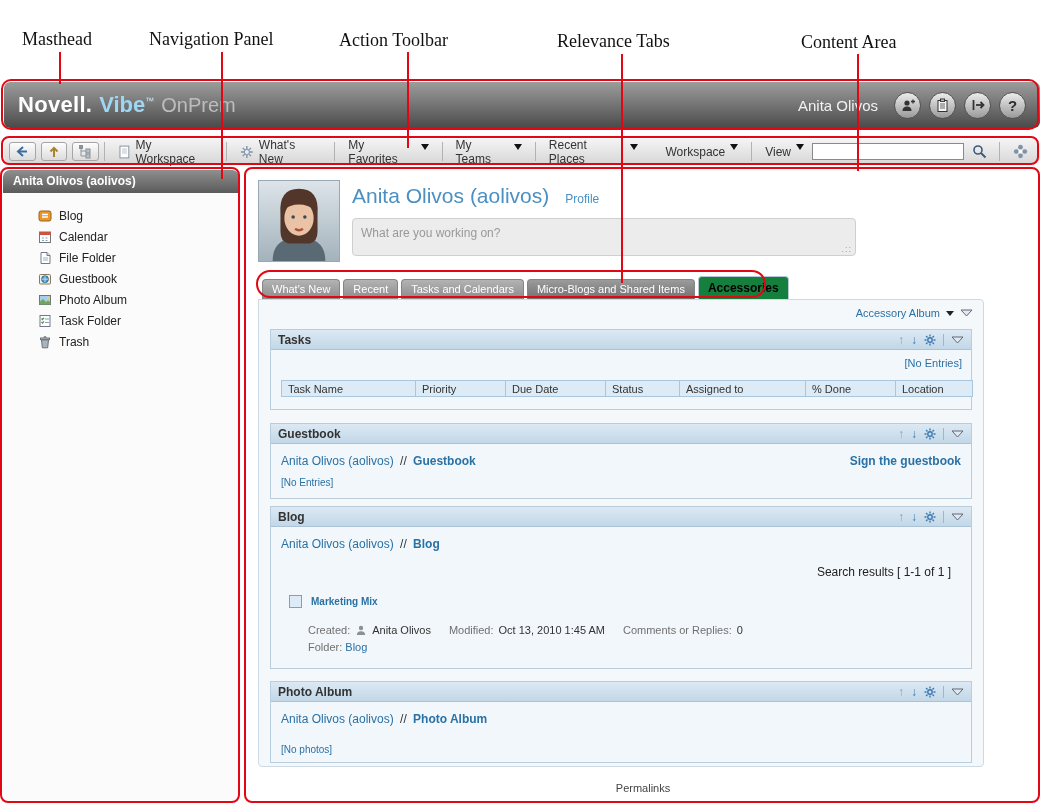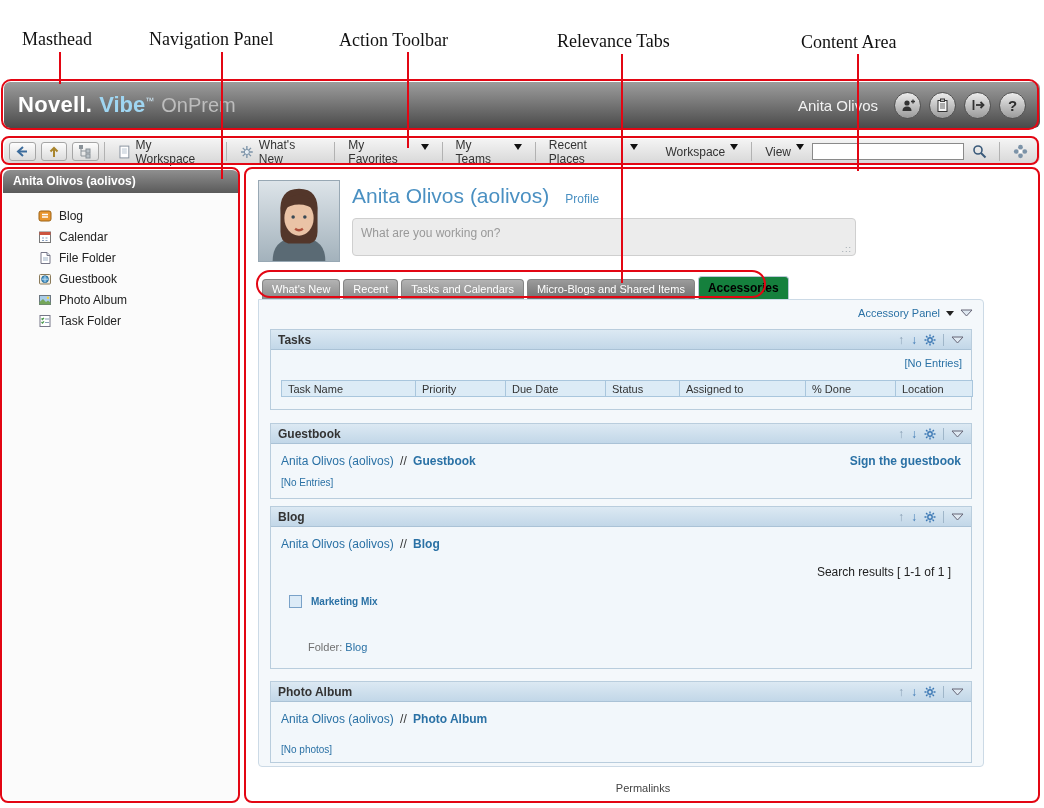--- a/index.html
+++ b/index.html
@@ -304,20 +304,28 @@
       <div class="side-item">
         <svg width="14" height="14" viewBox="0 0 14 14">
             <rect x="2" y="1.5" width="10" height="11" fill="#fff" stroke="#778"></rect>
             <path d="M3.5 4.5 L4.5 5.5 L6 3.8" stroke="#4a9a4a" stroke-width="1.2" fill="none"></path>
             <path d="M7 5 h4" stroke="#8aa0b8"></path>
             <path d="M3.5 8 L4.5 9 L6 7.3" stroke="#4a9a4a" stroke-width="1.2" fill="none"></path>
             <path d="M7 8.5 h4" stroke="#8aa0b8"></path>
           </svg>
         <span>Task Folder</span>
       </div>
+      <div class="side-item">
+        <svg width="14" height="14" viewBox="0 0 14 14">
+            <path d="M3.5 4.8 h7 l-0.8 8 h-5.4 z" fill="#aab3ba" stroke="#6a737a"></path>
+            <rect x="2.5" y="3" width="9" height="1.6" fill="#c2cad0" stroke="#6a737a"></rect>
+            <path d="M6 3 v-1.2 h2 v1.2" fill="none" stroke="#6a737a"></path>
+          </svg>
+        <span>Trash</span>
+      </div>
     </div>
   </div>
 
   <div class="content">
 
     <svg class="avatar" viewBox="0 0 82 82">
       <defs>
         <linearGradient id="avbg" x1="0" y1="0" x2="0" y2="1">
           <stop offset="0" stop-color="#dde4e9"></stop>
             <stop offset="1" stop-color="#a3b2bc"></stop>
@@ -347,21 +355,21 @@
       <div class="tab">What's New</div>
       <div class="tab">Recent</div>
       <div class="tab">Tasks and Calendars</div>
       <div class="tab darker">Micro-Blogs and Shared Items</div>
       <div class="tab active">Accessories</div>
     </div>
 
     <div class="acc-container">
 
       <div class="acc-link-row">
-        <span>Accessory Panel</span>
+        <span>Accessory Album</span>
         <span class="mini-caret"></span>
         <svg width="13" height="8" viewBox="0 0 13 8">
             <polygon points="1,1 12,1 6.5,7" fill="#dfe9f2" stroke="#667"></polygon>
           </svg>
       </div>
 
       <div class="acc acc-tasks">
         <div class="acc-header">
           <span class="acc-title">Tasks</span>
           <div class="acc-icons">
@@ -460,20 +468,34 @@
             <span class="sep">//</span>
             <span class="target">Blog</span>
           </span>
           <span class="blog-results">Search results [ 1-1 of 1 ]</span>
           <div class="blog-entry">
             <svg width="13" height="13" viewBox="0 0 13 13">
                 <rect x="0.5" y="0.5" width="12" height="12" fill="#dcebf7" stroke="#7aa2c8"></rect>
               </svg>
             <span class="blog-entry-title">Marketing Mix</span>
           </div>
+          <div class="blog-meta">
+            <span class="meta-label">Created:</span>
+            <svg width="12" height="12" viewBox="0 0 12 12">
+                <circle cx="6" cy="4" r="2.2" fill="#8a9298"></circle>
+                <path d="M1.8 11 Q1.8 7.2 6 7.2 Q10.2 7.2 10.2 11 Z" fill="#8a9298"></path>
+              </svg>
+            <span>Anita Olivos</span>
+            <span style="width:8px"></span>
+            <span class="meta-label">Modified:</span>
+            <span>Oct 13, 2010 1:45 AM</span>
+            <span style="width:8px"></span>
+            <span class="meta-label">Comments or Replies:</span>
+            <span>0</span>
+          </div>
           <div class="blog-folder">
             <span class="meta-label">Folder:</span>
             <span class="link">Blog</span>
           </div>
         </div>
       </div>
 
       <div class="acc acc-photo">
         <div class="acc-header">
           <span class="acc-title">Photo Album</span>

